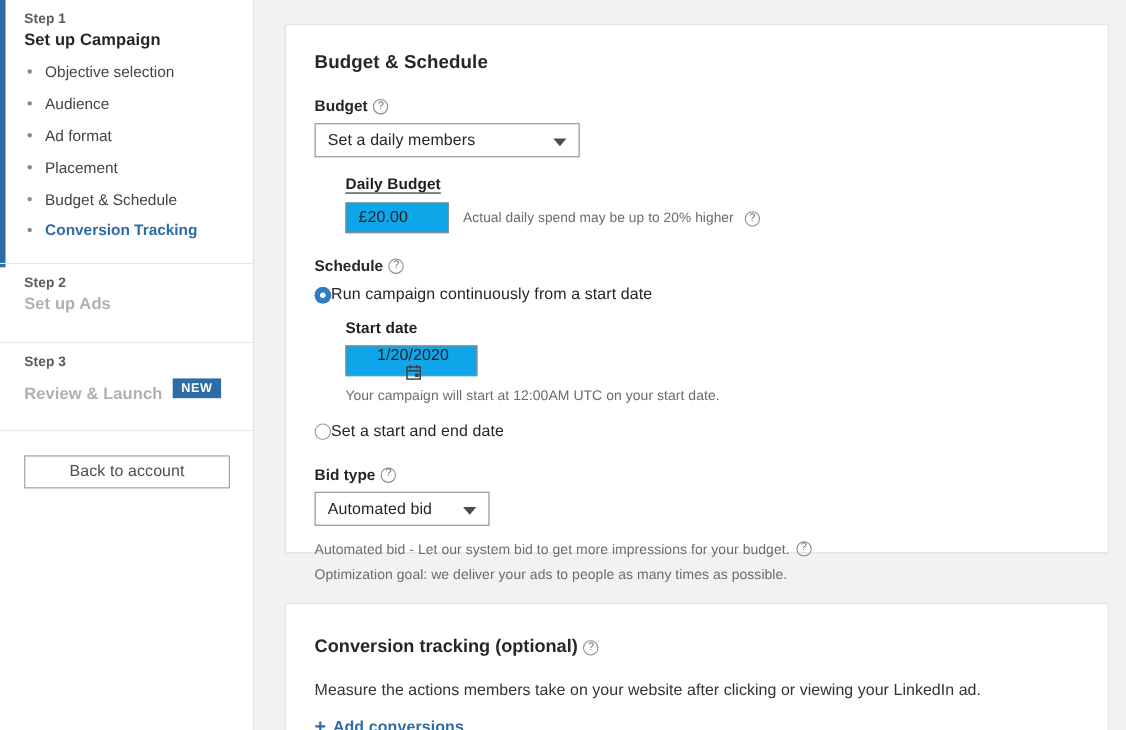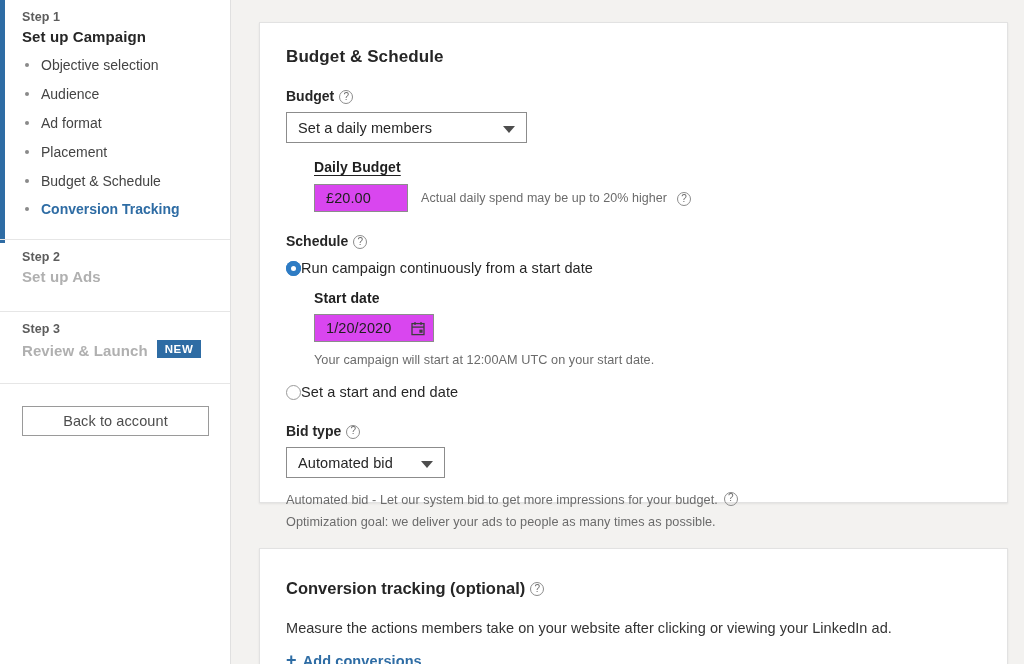--- a/index.html
+++ b/index.html
@@ -118,26 +118,26 @@
 
   .sub-indent { padding-left: 28px; }
   .sub-label {
     font-size: 14px; font-weight: bold; color: #1f1f1f;
     text-decoration: underline; text-underline-offset: 3px;
     letter-spacing: .1px;
   }
   .sub-label.plain { text-decoration: none; }
 
   .text-input {
-    height: 28px; background: #d946ef; border: 1px solid #8c8c8c;
+    height: 28px; background: #0ea5e9; border: 1px solid #8c8c8c;
     display: flex; align-items: center; padding: 0 11px;
     font-size: 14.5px; color: #1f1f1f; cursor: text; letter-spacing: .1px;
   }
   #budget-input { width: 94px; }
-  #date-input { width: 120px; justify-content: space-between; padding-right: 8px; }
+  #date-input { width: 120px; justify-content: space-between; padding-right: 8px; flex-direction: column; }
 
   .hint {
     font-size: 12.5px; color: #6b6b6b; letter-spacing: .05px;
     display: flex; align-items: center; gap: 10px;
   }
   .note { font-size: 12.7px; color: #6b6b6b; letter-spacing: .05px; line-height: 1.55; }
 
   .radio-row { display: flex; align-items: center; cursor: pointer; }
   .radio {
     width: 15px; height: 15px; border-radius: 50%;
@@ -197,21 +197,21 @@
     </div>
 
     <div class="step-block step-sep step2-pad">
       <div class="step-label muted">Step 2</div>
       <div class="step-title inactive">Set up Ads</div>
     </div>
 
     <div class="step-block step-sep step3-pad">
       <div class="step-label muted">Step 3</div>
       <div class="step-title-row">
-        <span class="step-title inactive" style="margin-top:2px">Review &amp; Launch</span>
+        <span class="step-title inactive" style="margin-top:10px">Review &amp; Launch</span>
         <span class="new-badge">NEW</span>
       </div>
     </div>
 
     <div class="step-sep"></div>
     <div id="back-btn-wrap">
       <button class="back-btn">Back to account</button>
     </div>
   </div>
 

